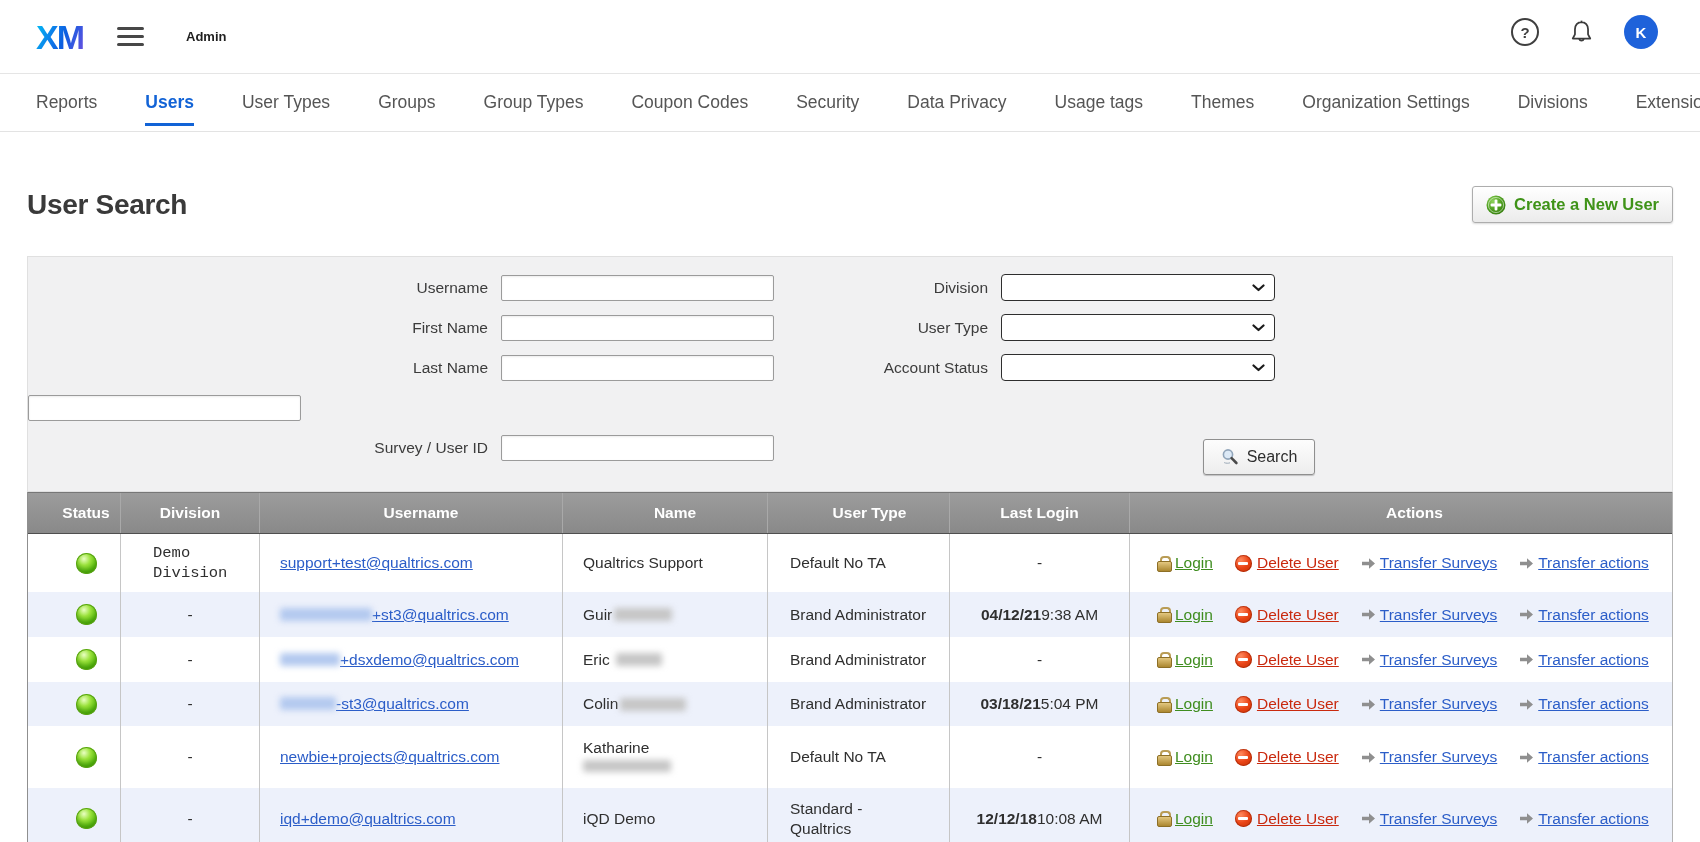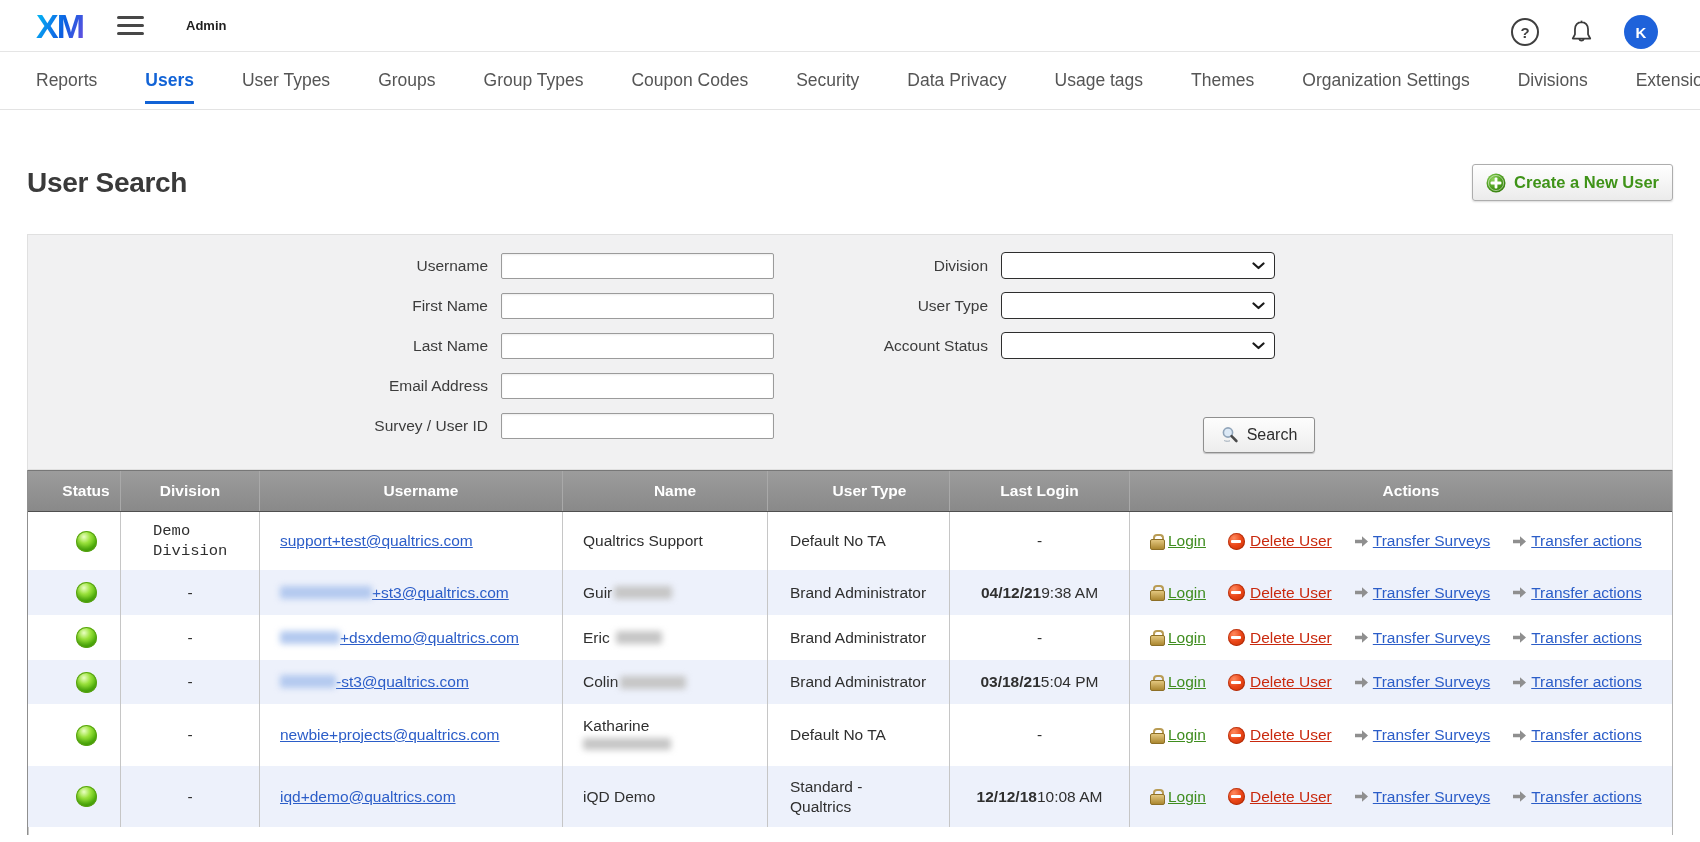--- a/index.html
+++ b/index.html
@@ -1,20 +1,20 @@
 <!DOCTYPE html>
 <html><head>
 <meta charset="utf-8">
 <style>
   * { box-sizing: border-box; margin: 0; padding: 0; }
   html,body { width:1700px; height:842px; overflow:hidden; background:#fff;
     font-family:"Liberation Sans", sans-serif; color:#2f2f2f; }
 
   
-  .topbar { height:52px; border-bottom:1px solid #e5e5e5; display:flex; align-items:center; position:relative; background:#fff; }
+  .topbar { height:74px; border-bottom:1px solid #e5e5e5; display:flex; align-items:center; position:relative; background:#fff; }
   .xm-logo { margin-left:36px; font-size:34px; font-weight:800; letter-spacing:-2px; line-height:1;
     background:linear-gradient(112deg,#00c0f5 0%,#0e74e8 42%,#0b5fe0 58%,#6a4fe0 100%);
     -webkit-background-clip:text; background-clip:text; color:transparent; cursor:pointer; }
   .hamburger { margin-left:34px; width:27px; cursor:pointer; }
   .hamburger span { display:block; height:3px; background:#474747; border-radius:2px; margin:5px 0; }
   .app-title { margin-left:42px; font-size:13px; font-weight:600; color:#1f1f1f; }
   .topbar-right { position:absolute; right:42px; top:0; height:64px; display:flex; align-items:center; gap:30px; }
   .help-circ { width:28px; height:28px; border:2px solid #3f3f3f; border-radius:50%; display:flex; align-items:center; justify-content:center;
     font-size:15px; font-weight:700; color:#3f3f3f; cursor:pointer; }
   .bell { display:flex; align-items:center; cursor:pointer; }
@@ -60,21 +60,21 @@
   .tr { display:flex; background:#fff; }
   .tr.alt { background:#edf1fb; }
   .td { display:flex; align-items:center; border-left:1px solid #c6c6c6; font-size:15.5px; color:#2f2f2f; }
   .td:first-child { border-left:none; }
   .c1 { width:92px; flex:none; justify-content:center;padding-left:24px; }
   .c2 { width:139px; flex:none; justify-content:center; text-align:center; }
   .c3 { width:303px; flex:none; padding-left:20px; }
   .c4 { width:205px; flex:none; padding-left:20px; }
   .c5 { width:182px; flex:none; padding-left:22px; }
   .c6 { width:180px; flex:none; justify-content:center; }
-  .c7 { flex:1; padding-left:20px; gap:22px; }
+  .c7 { flex:1; padding-left:27px; gap:22px; }
   .h58{height:58px} .h45{height:45px} .h44{height:44px} .h62{height:62px} .h61{height:61px}
   .sliver { height:8px; background:#fff; border-left:1px solid #c6c6c6; }
 
   .orb { width:21px; height:21px; border-radius:50%;
     background:radial-gradient(circle at 38% 28%, #e9ffc2 0%, #9ce33d 32%, #5ebf10 64%, #3c9a00 100%);
     box-shadow:inset 0 0 0 1px #58a312, inset 0 -4px 5px rgba(25,95,0,.35); }
   .ulink { color:#2b5dc8; text-decoration:underline; cursor:pointer; }
   .divwrap { display:inline-block; width:74px; text-align:left; line-height:20px;font-family:Liberation Mono, monospace; }
   .typewrap { display:inline-block; width:92px; line-height:20px; }
   .redact { display:inline-block; height:13px; border-radius:2px; filter:blur(3px); vertical-align:-1px; }
@@ -172,21 +172,20 @@
       </div>
       <div class="frow">
         <label>First Name</label>
         <input value="" style="">
       </div>
       <div class="frow">
         <label>Last Name</label>
         <input value="" style="">
       </div>
       <div class="frow">
-        <label>Email Address</label>
         <input value="" style="">
       </div>
       <div class="frow">
         <label>Survey / User ID</label>
         <input value="" style="">
       </div>
     </div>
 
     <div class="form-right">
       <div class="frow">

